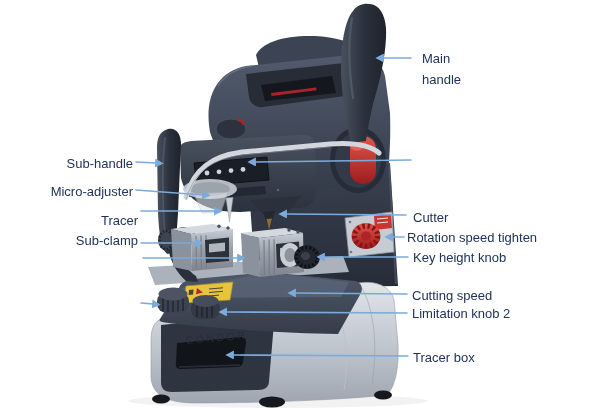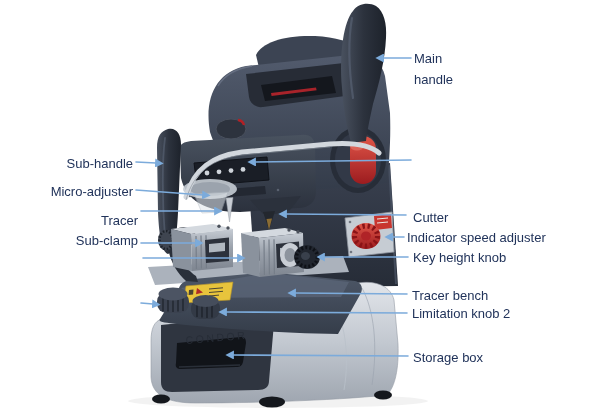--- a/index.html
+++ b/index.html
@@ -8,21 +8,21 @@
     font-family:"Liberation Sans", sans-serif;
   }
   #machine-svg{position:absolute;left:0;top:0;}
   .lbl{
     position:absolute;
     font-size:13px;line-height:17px;
     color:#21335a;
     white-space:nowrap;
   }
   .lbl.rt{text-align:right;}
-  #lbl-main-handle{width:56px;white-space:normal;line-height:21px;}
+  #lbl-main-handle{width:56px;white-space:normal;line-height:21px;margin-left:8px;}
   #lbl-indicator{width:95px;white-space:normal;line-height:20px;text-align:justify;}
 </style>
 </head>
 <body>
 
 <div id="stage">
 
   <svg id="machine-svg" width="600" height="409" viewBox="0 0 600 409">
     <defs>
       <linearGradient id="gBody" x1="0" y1="0" x2="0" y2="1">
@@ -235,24 +235,24 @@
       <line x1="136" y1="190" x2="203" y2="195" marker-end="url(#arrow)"></line>
       <line x1="141" y1="211" x2="215" y2="211" marker-end="url(#arrow)"></line>
       <line x1="141" y1="243" x2="196" y2="243" marker-end="url(#arrow)"></line>
       <line x1="143" y1="258" x2="238" y2="258" marker-end="url(#arrow)"></line>
       <line x1="141" y1="303" x2="153" y2="304" marker-end="url(#arrow)"></line>
     </g>
   </svg>
 
   <div class="lbl" id="lbl-main-handle" style="left:414px;top:48px;">Main handle</div>
   <div class="lbl" style="left:413px;top:209px;">Cutter</div>
-  <div class="lbl" style="left:407px;top:229px;">Indicator speed adjuster</div>
+  <div class="lbl" style="left:407px;top:229px;">Rotation speed tighten</div>
   <div class="lbl" style="left:413px;top:249px;">Key height knob</div>
-  <div class="lbl" style="left:412px;top:287px;">Tracer bench</div>
+  <div class="lbl" style="left:412px;top:287px;">Cutting speed</div>
   <div class="lbl" style="left:412px;top:305px;">Limitation knob 2</div>
-  <div class="lbl" style="left:413px;top:349px;">Storage box</div>
+  <div class="lbl" style="left:413px;top:349px;">Tracer box</div>
 
   <div class="lbl rt" style="right:467px;top:155px;">Sub-handle</div>
   <div class="lbl rt" style="right:467px;top:183px;">Micro-adjuster</div>
   <div class="lbl rt" style="right:462px;top:212px;">Tracer</div>
   <div class="lbl rt" style="right:462px;top:232px;">Sub-clamp</div>
 
 </div>
 
 </body></html>

